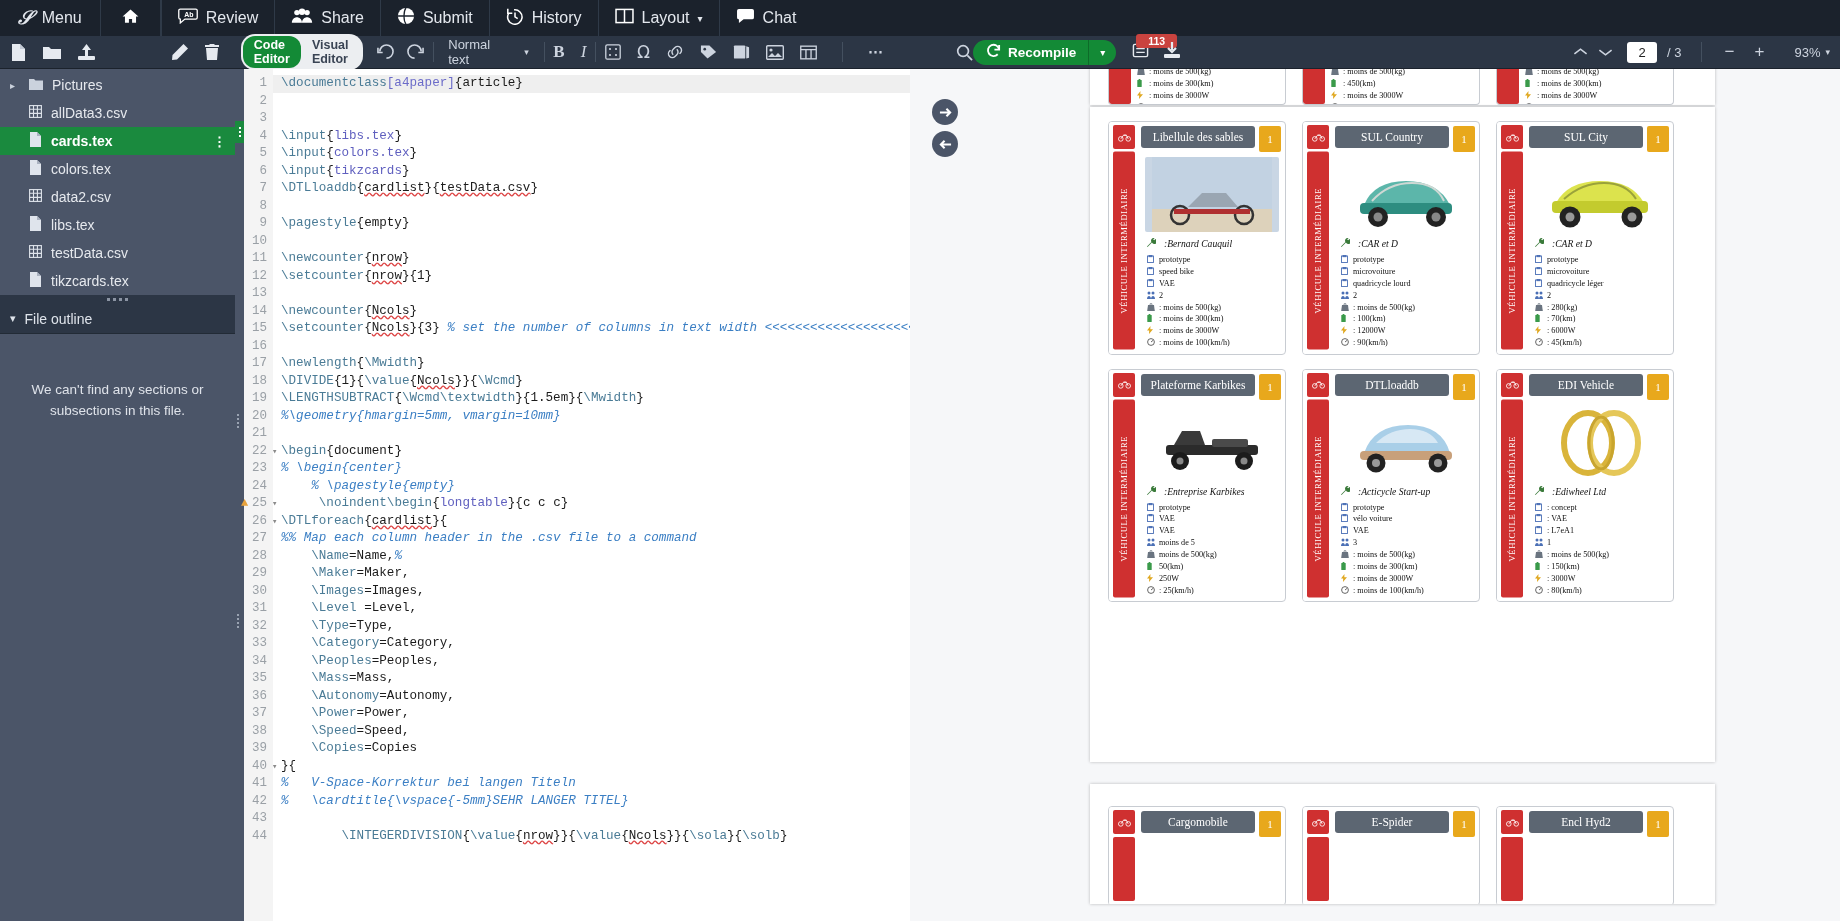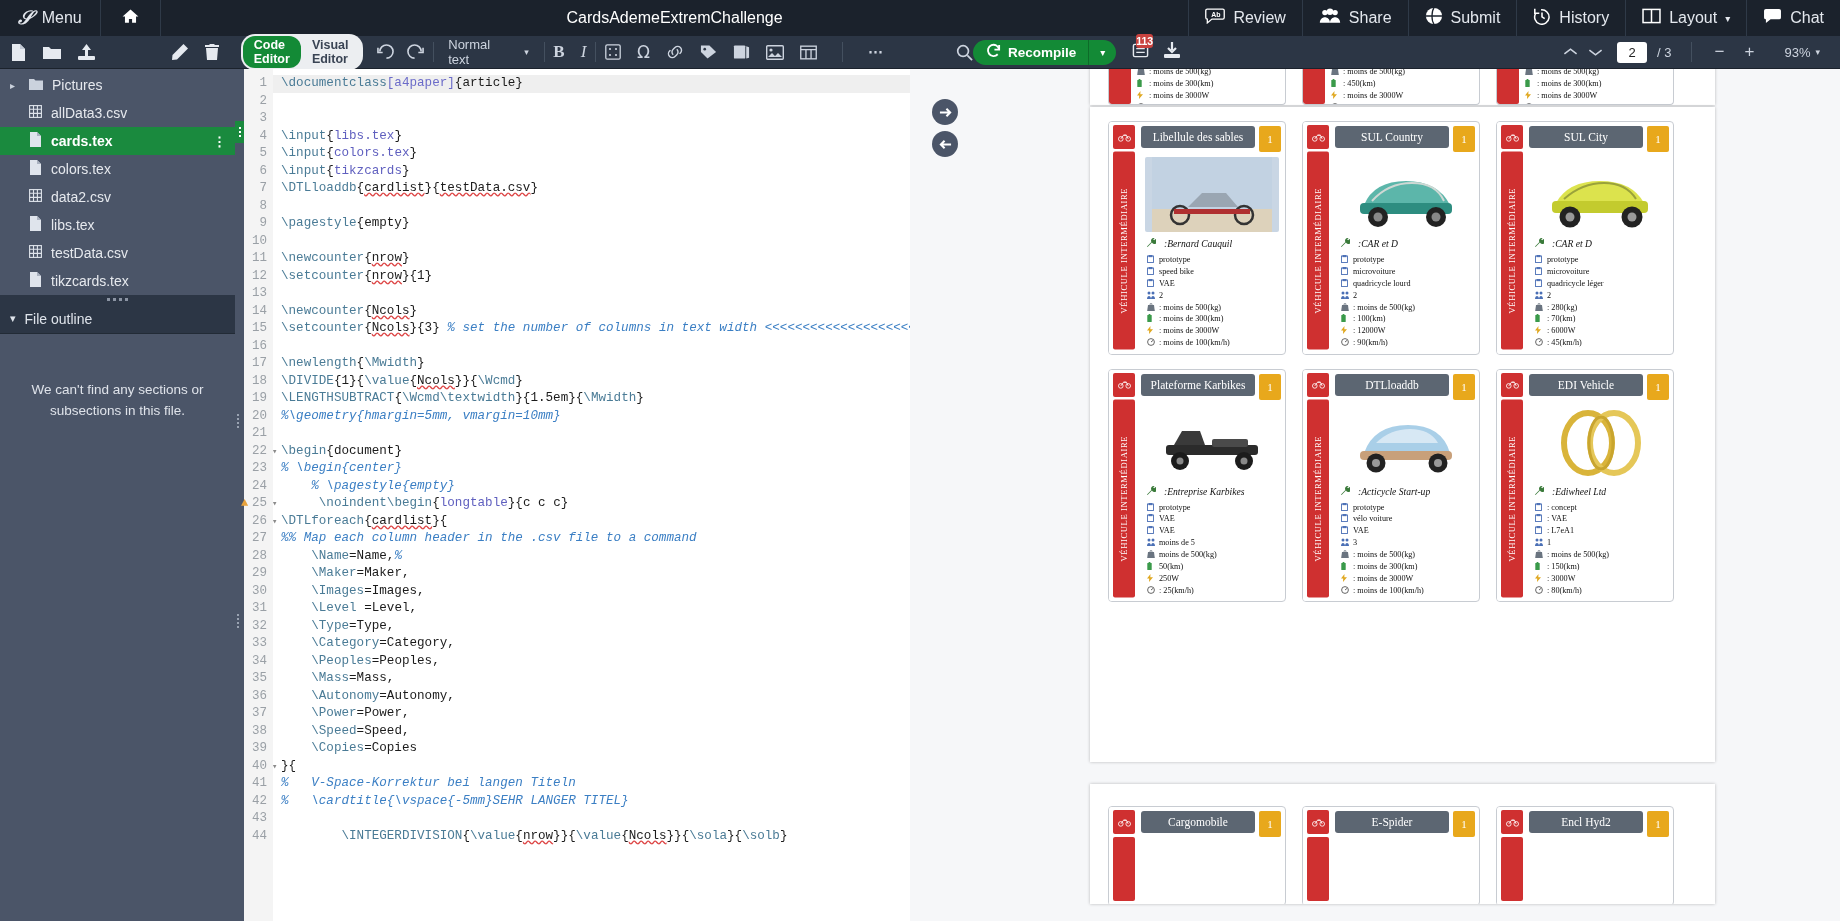--- a/index.html
+++ b/index.html
@@ -60,21 +60,21 @@
     border-radius: 13px 0 0 13px; padding: 0 12px 0 13px; gap: 7px;
     font-size: 13.5px; font-weight: bold; cursor: pointer;
   }
   .recompile-caret {
     background: #138a36; color:#fff; height:25px; width: 28px; border-radius: 0 13px 13px 0;
     display:flex; align-items:center; justify-content:center; border-left: 1px solid #0d6b29;
     cursor: pointer;
   }
   .errbadge {
     background: #c9433f; color: #fff; font-size: 10.5px; font-weight: bold;
-    border-radius: 3px; padding: 1px 0; position: absolute; top: -8px; left: 4px;
+    border-radius: 3px; padding: 1px 12px; position: absolute; top: -8px; left: 4px;
   }
   .logbtn { position: relative; margin-left: 16px; cursor: pointer; }
   .pg-nav { display: flex; align-items: center; gap: 10px; font-size: 13px; }
   .pg-input {
     width: 30px; height: 21px; background: #fff; color: #222; border: none;
     border-radius: 3px; text-align: center; font-size: 13px;
     font-family: "Liberation Sans", sans-serif;
   }
   .zoomlbl { font-size: 13px; display: flex; align-items: center; gap: 5px; cursor: pointer;}
   
@@ -199,21 +199,20 @@
     <span class="ol-logo">𝒮</span>
     <span>Menu</span>
   </div>
   <div class="tb-home">
     <span>
       <svg width="19" height="19" viewBox="0 0 24 24" fill="#fff">
           <path d="M12 3L2 12h3v8h5v-5h4v5h5v-8h3L12 3z"></path>
         </svg>
     </span>
   </div>
-  <div class="tb-title">CardsAdemeExtremChallenge</div>
   <div class="tb-right">
     <div class="tb-item">
       <span>
         <svg width="20" height="16" viewBox="0 0 26 20" fill="#fff">
             <path d="M3 1h20a2 2 0 012 2v9a2 2 0 01-2 2H9l-6 5v-5a2 2 0 01-2-2V3a2 2 0 012-2z" fill="none" stroke="#fff" stroke-width="1.7"></path>
             <text x="8" y="11" font-size="9" font-family="Liberation Sans" fill="#fff" font-weight="bold">Ab</text>
           </svg>
       </span>
       <span>Review</span>
     </div>
@@ -419,21 +418,21 @@
       <span class="tl-btn" style="margin-right:4px">
         <svg width="15" height="10" viewBox="0 0 16 10" fill="none" stroke="#cdd4df" stroke-width="1.7">
             <path d="M1.5 3L8 8l6.5-5"></path>
           </svg>
       </span>
       <input class="pg-input" value="2" style="">
       <span>/ 3</span>
       <div class="divv"></div>
       <span class="tl-btn" style="font-size:17px;padding:0 4px">−</span>
       <span class="tl-btn" style="font-size:17px;padding:0 6px">+</span>
-      <div class="zoomlbl" style="margin-left:14px;margin-right:20px">
+      <div class="zoomlbl" style="margin-left:14px;margin-right:10px">
         <span>93%</span>
         <span style="font-size:9px">▾</span>
       </div>
     </div>
   </div>
 </div>
 
 <div class="body">
 
   <div class="sidebar">

